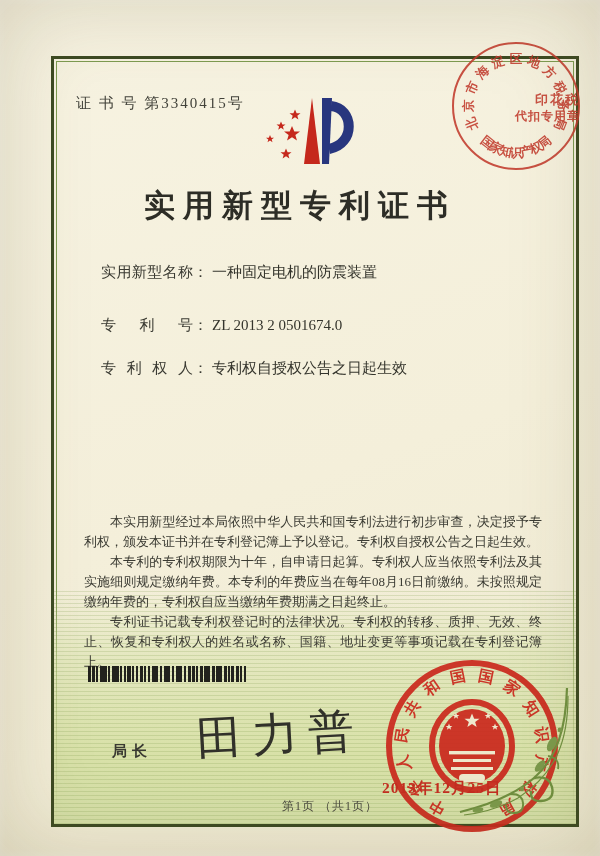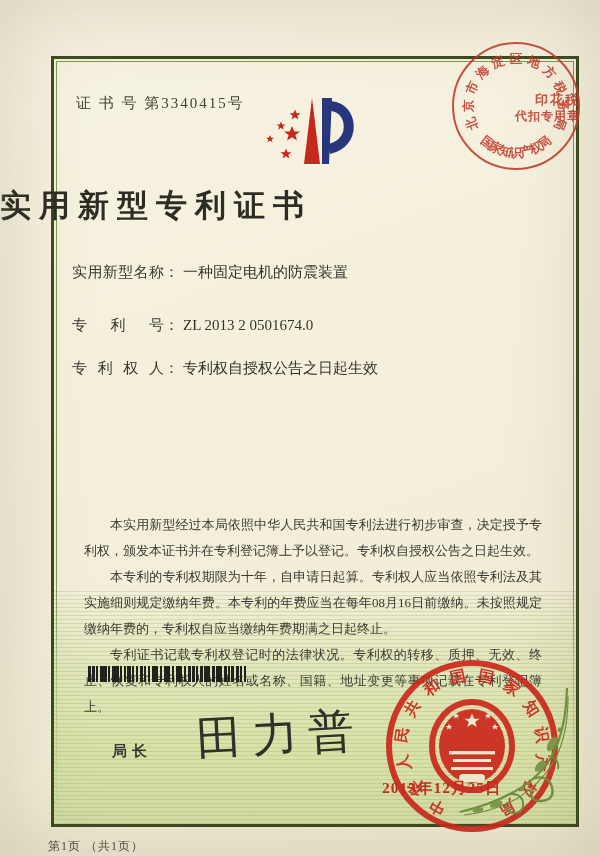--- a/index.html
+++ b/index.html
@@ -28,34 +28,34 @@
     position:absolute;left:0;right:0;bottom:0;height:235px;pointer-events:none;
     background:
       repeating-linear-gradient(0deg, rgba(124,154,74,.22) 0 1px, rgba(0,0,0,0) 1px 4px),
       linear-gradient(180deg, rgba(219,228,176,0) 0%, rgba(216,226,170,.55) 30%, rgba(212,223,160,.85) 70%, #d6e0a8 100%);
   }
   .cert-no{
     position:absolute;left:76px;top:94px;
     font-size:15px;letter-spacing:2px;color:#42423a;
   }
   .title{
-    position:absolute;left:0;right:0;top:185px;
+    position:absolute;left:0;right:0;top:185px;text-align:center;
     font-size:31px;font-weight:700;letter-spacing:8px;color:#2d2d26;
   }
   
-  .fields{position:absolute;left:72px;top:262px;width:470px;color:#3a3a32;font-size:15px;}
+  .fields{position:absolute;left:101px;top:262px;width:470px;color:#3a3a32;font-size:15px;}
   .frow{line-height:21px;margin-bottom:22px;white-space:nowrap;}
   .frow.gap-lg{margin-bottom:32px;}
   .flabel{display:inline-block;width:92px;text-align:justify;text-align-last:justify;vertical-align:top;}
   .fcolon{display:inline-block;vertical-align:top;}
   .fvalue{display:inline-block;margin-left:4px;vertical-align:top;color:#34342c;}
   
   .paras{
     position:absolute;left:84px;top:512px;width:458px;
-    font-size:13px;line-height:26px;color:#3b3b33;text-align:justify;
+    font-size:13px;line-height:20px;color:#3b3b33;text-align:justify;
   }
   .paras p{margin:0;text-indent:2em;}
   
   .barcode{
     position:absolute;left:88px;top:666px;width:158px;height:16px;
     background:
       repeating-linear-gradient(90deg,#22221d 0 2px,rgba(0,0,0,0) 2px 4px),
       repeating-linear-gradient(90deg,#22221d 0 1px,rgba(0,0,0,0) 1px 6px),
       repeating-linear-gradient(90deg,#22221d 0 3px,rgba(0,0,0,0) 3px 13px);
   }
@@ -86,22 +86,22 @@
   .seal::before{
     content:'';position:absolute;inset:0;border:6px solid currentColor;border-radius:50%;
   }
   .seal .ring{font-size:15.5px;}
   .emblem{position:absolute;left:50%;top:50%;transform:translate(-50%,-50%);}
   .seal-date{
     position:absolute;left:382px;top:778px;z-index:3;
     font-size:15.5px;font-weight:700;letter-spacing:1px;color:#c22d20;
   }
   .footer{
-    position:absolute;left:48px;width:522px;top:798px;text-align:left;
-    font-size:12px;color:#4c4c40;letter-spacing:1px;margin-top:40px;
+    position:absolute;left:69px;width:522px;top:798px;text-align:center;
+    font-size:12px;color:#4c4c40;letter-spacing:1px;
   }
   .logo{position:absolute;left:252px;top:92px;}
   .flourish{position:absolute;left:452px;top:686px;z-index:1;}
 </style>
 </head>
 <body>
 
 <div class="page">
 
   <div class="frame">

